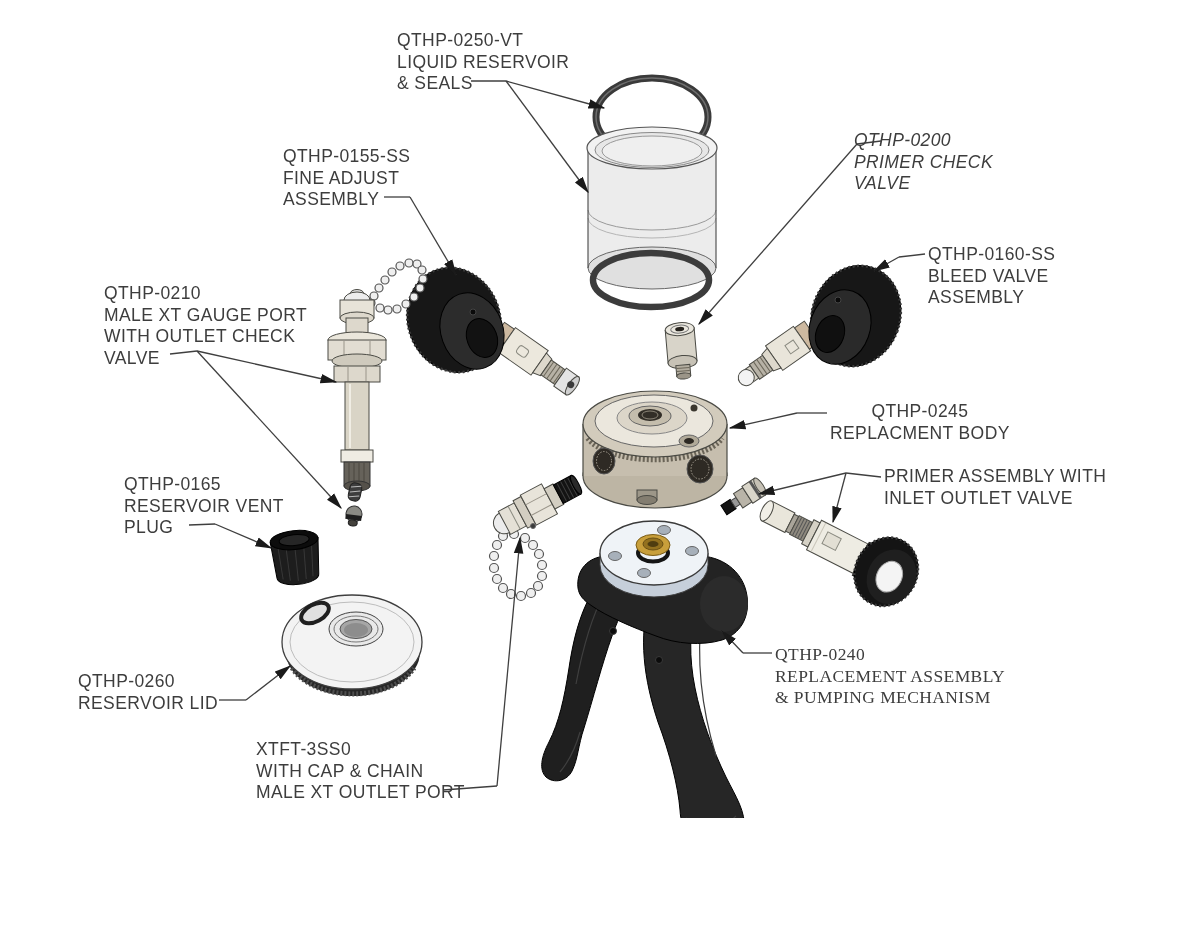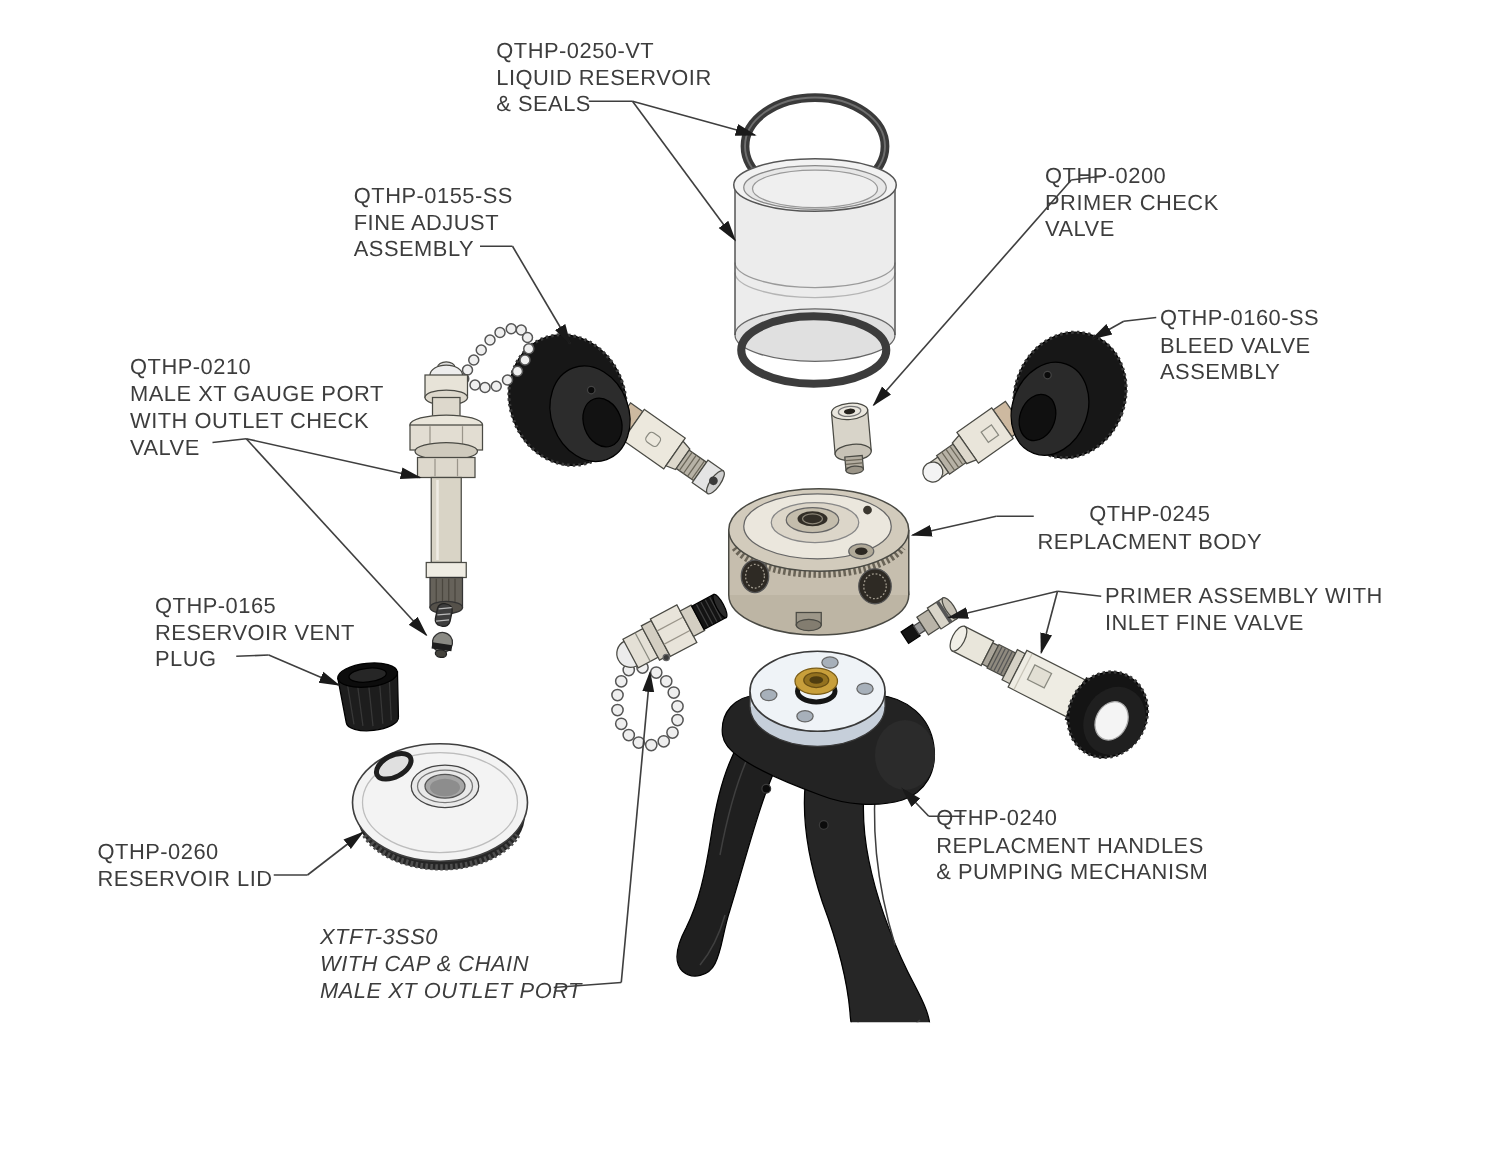--- a/index.html
+++ b/index.html
@@ -350,21 +350,21 @@
   <div>LIQUID RESERVOIR</div>
   <div>&amp; SEALS</div>
 </div>
 
 <div class="part-label" style="left:283px; top:146px;">
   <div>QTHP-0155-SS</div>
   <div>FINE ADJUST</div>
   <div>ASSEMBLY</div>
 </div>
 
-<div class="part-label" style="left:836px; top:130px;">
+<div class="part-label" style="left:854px; top:130px;font-style:italic;">
   <div>QTHP-0200</div>
   <div>PRIMER CHECK</div>
   <div>VALVE</div>
 </div>
 
 <div class="part-label" style="left:104px; top:283px;">
   <div>QTHP-0210</div>
   <div>MALE XT GAUGE PORT</div>
   <div>WITH OUTLET CHECK</div>
   <div>VALVE</div>
@@ -382,33 +382,33 @@
 </div>
 
 <div class="part-label" style="left:124px; top:474px;">
   <div>QTHP-0165</div>
   <div>RESERVOIR VENT</div>
   <div>PLUG</div>
 </div>
 
 <div class="part-label" style="left:884px; top:466px;">
   <div>PRIMER ASSEMBLY WITH</div>
-  <div>INLET FINE VALVE</div>
+  <div>INLET OUTLET VALVE</div>
 </div>
 
 <div class="part-label" style="left:78px; top:671px;">
   <div>QTHP-0260</div>
   <div>RESERVOIR LID</div>
 </div>
 
-<div class="part-label" style="left:749px; top:644px;">
+<div class="part-label" style="left:775px; top:644px;font-family:Liberation Serif, serif;">
   <div>QTHP-0240</div>
-  <div>REPLACMENT HANDLES</div>
+  <div>REPLACEMENT ASSEMBLY</div>
   <div>&amp; PUMPING MECHANISM</div>
 </div>
 
-<div class="part-label" style="left:256px; top:739px;font-style:italic;">
+<div class="part-label" style="left:256px; top:739px;">
   <div>XTFT-3SS0</div>
   <div>WITH CAP &amp; CHAIN</div>
   <div>MALE XT OUTLET PORT</div>
 </div>
 
 </div>
 
 </body></html>

